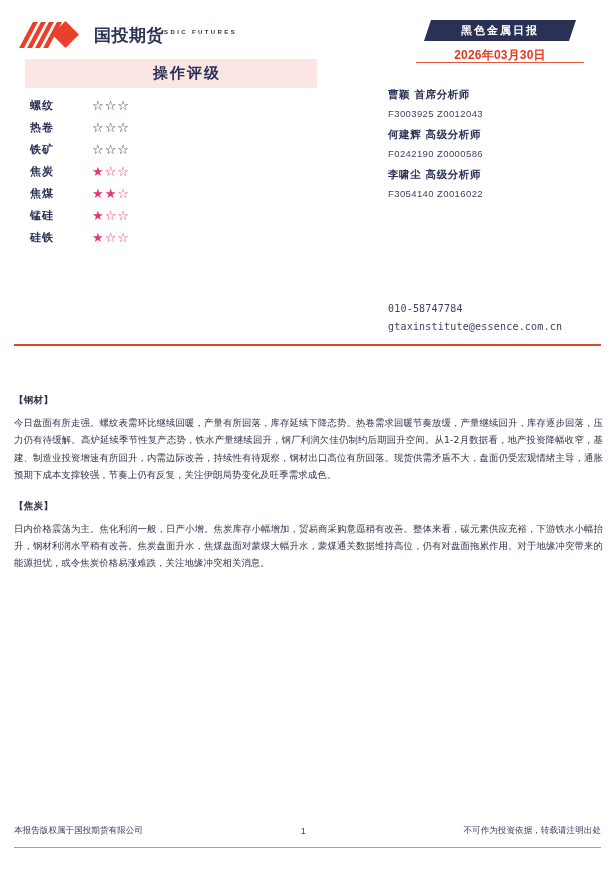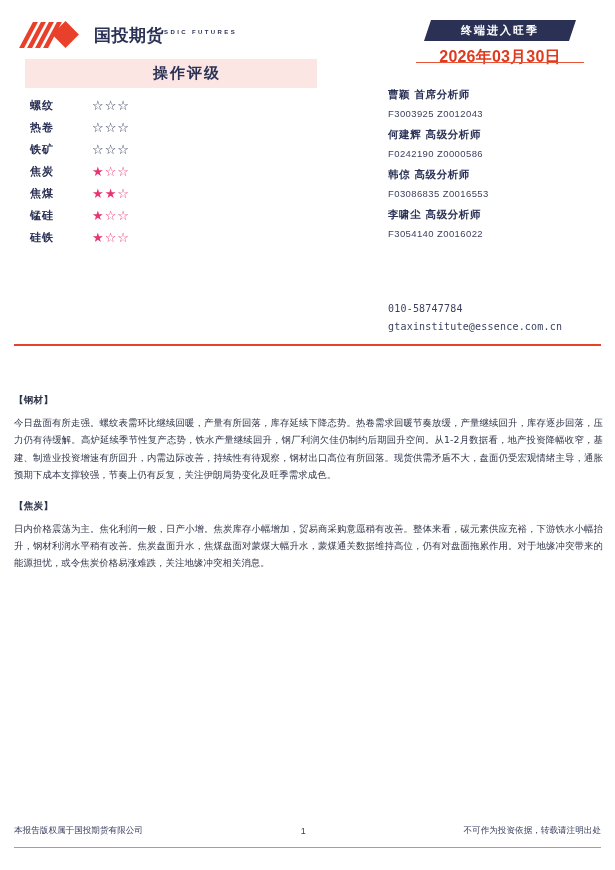--- a/index.html
+++ b/index.html
@@ -153,21 +153,21 @@
     color: #ffffff;
     letter-spacing: 2px;
   }
   #report-date {
     position: absolute;
     left: 424px;
     top: 47px;
     width: 152px;
     text-align: center;
     font-family: "Liberation Sans", sans-serif;
-    font-size: 16px;
+    font-size: 12px;
     font-weight: bold;
     color: #e03a1e;
     letter-spacing: 0.2px;
   }
   #date-rule {
     position: absolute;
     left: 416px;
     top: 62px;
     width: 168px;
     height: 1px;
@@ -348,37 +348,33 @@
         <span class="rating-name">硅铁</span>
         <span class="rating-stars">
           <span class="star" style="color: rgb(232, 52, 111);">★</span>
           <span class="star" style="color: rgb(232, 52, 111);">☆</span>
           <span class="star" style="color: rgb(232, 52, 111);">☆</span>
         </span>
       </div>
     </div>
 
   <div id="banner">
-    <span id="banner-title">终端进入旺季</span>
+    <span id="banner-title">黑色金属日报</span>
   </div>
   <div id="report-date">2026年03月30日</div>
   <div id="date-rule"></div>
 
   <div id="analysts">
       <div class="analyst-block">
         <div class="analyst-name">曹颖  首席分析师</div>
         <div class="analyst-code">F3003925  Z0012043</div>
       </div>
       <div class="analyst-block">
         <div class="analyst-name">何建辉  高级分析师</div>
         <div class="analyst-code">F0242190  Z0000586</div>
-      </div>
-      <div class="analyst-block">
-        <div class="analyst-name">韩倞  高级分析师</div>
-        <div class="analyst-code">F03086835  Z0016553</div>
       </div>
       <div class="analyst-block">
         <div class="analyst-name">李啸尘  高级分析师</div>
         <div class="analyst-code">F3054140  Z0016022</div>
       </div>
     </div>
 
   <div id="contact">
     <div class="contact-line">010-58747784</div>
     <div class="contact-line">gtaxinstitute@essence.com.cn</div>

